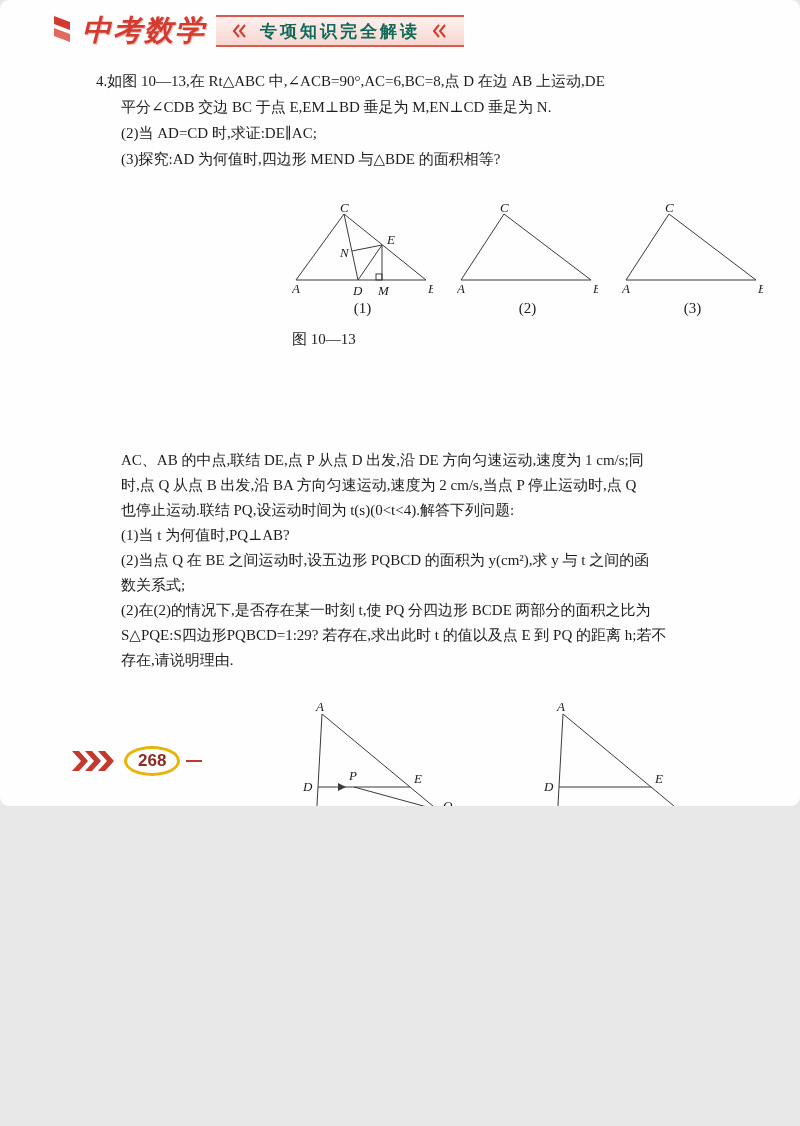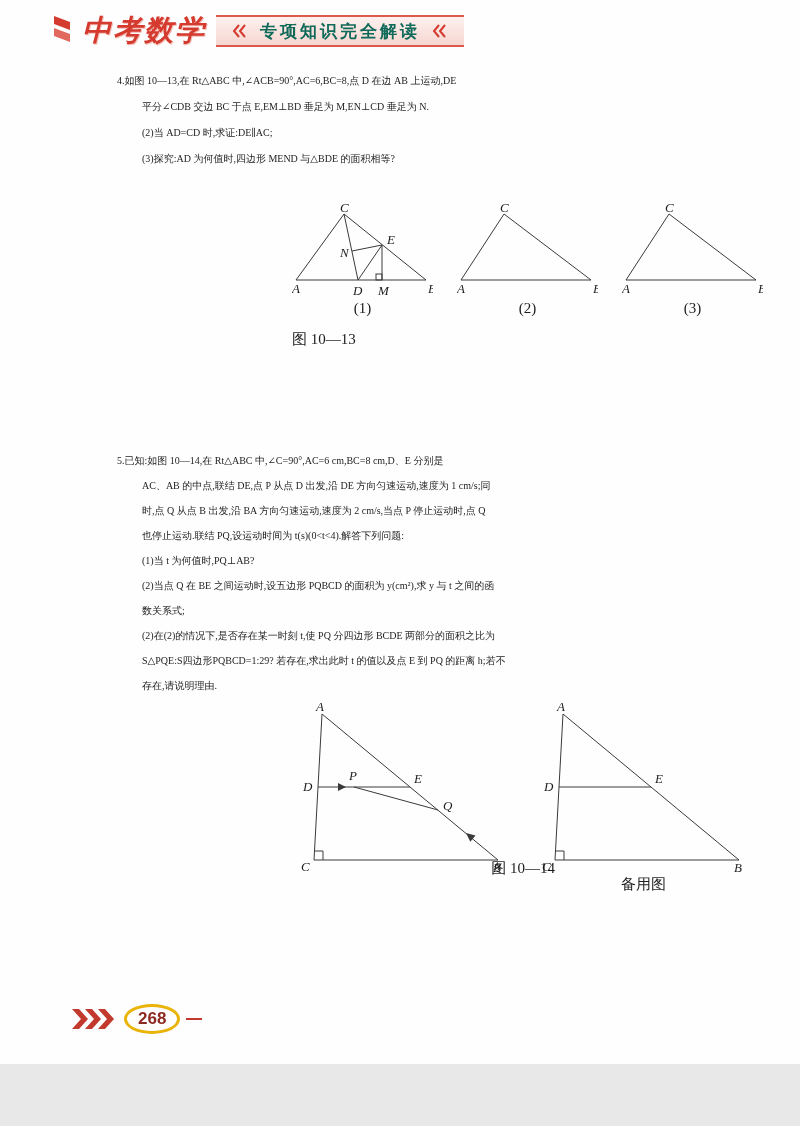--- a/index.html
+++ b/index.html
@@ -1,27 +1,27 @@
 <!DOCTYPE html>
 <html><head>
 <meta charset="utf-8">
 <style>
   html,body{margin:0;padding:0;background:#e8e8e8;}
-  .page{position:relative;width:800px;height:1064px;margin:0 auto;background:#fefefe;overflow:hidden;
-        font-family:"Liberation Serif","DejaVu Serif",serif;color:#1d1d1d;}
+  .page{position:relative;width:800px;height:806px;margin:0 auto;background:#fefefe;overflow:hidden;
+        font-family:"Liberation Serif","DejaVu Serif",serif;color:#1d1d1d;border-radius:9px;}
   
   .header{position:absolute;top:12px;left:54px;display:flex;align-items:center;gap:10px;height:38px;}
   .brand{font-family:"Liberation Sans","DejaVu Sans",sans-serif;font-size:29px;font-weight:bold;
          font-style:italic;color:#d43a2e;letter-spacing:2px;text-shadow:1px 1px 0 #f3bcb4;white-space:nowrap;}
   .ribbon{display:flex;align-items:center;gap:12px;background:linear-gradient(180deg,#fdf1ef,#f7d6d0);
           border-top:2px solid #dd5a4e;border-bottom:2px solid #dd5a4e;padding:2px 16px;height:24px;}
   .ribbon-text{font-family:"Liberation Sans","DejaVu Sans",sans-serif;font-weight:bold;font-size:17px;
           color:#0f6a5a;letter-spacing:3px;white-space:nowrap;}
   
-  .problem{position:absolute;left:142px;right:40px;font-size:10px;line-height:26px;}
+  .problem{position:absolute;left:121px;right:40px;font-size:15px;line-height:26px;}
   .p4{top:68px;}
   .p5{top:448px;line-height:25px;}
   .line{white-space:nowrap;}
   .lead{text-indent:-25px;}
   
   .fig13{position:absolute;top:202px;left:292px;display:flex;gap:24px;}
   .subfig{display:flex;flex-direction:column;align-items:center;}
   .slabel{font-size:15px;margin-top:2px;}
   .cap13{position:absolute;top:330px;left:292px;width:470px;text-align:left;font-size:15px;}
   .fig14{position:absolute;top:700px;left:300px;display:flex;gap:36px;}
@@ -102,21 +102,20 @@
         <text x="0" y="91">A</text>
         <text x="136" y="91">B</text>
         <text x="43" y="10">C</text>
       </svg>
       <div class="slabel">(3)</div>
     </div>
   </div>
   <div class="cap13">图 10—13</div>
 
   <div class="problem p5">
-    <div class="line lead">5.已知:如图 10—14,在 Rt△ABC 中,∠C=90°,AC=6 cm,BC=8 cm,D、E 分别是</div>
     <div class="line">AC、AB 的中点,联结 DE,点 P 从点 D 出发,沿 DE 方向匀速运动,速度为 1 cm/s;同</div>
     <div class="line">时,点 Q 从点 B 出发,沿 BA 方向匀速运动,速度为 2 cm/s,当点 P 停止运动时,点 Q</div>
     <div class="line">也停止运动.联结 PQ,设运动时间为 t(s)(0&lt;t&lt;4).解答下列问题:</div>
     <div class="line">(1)当 t 为何值时,PQ⊥AB?</div>
     <div class="line">(2)当点 Q 在 BE 之间运动时,设五边形 PQBCD 的面积为 y(cm²),求 y 与 t 之间的函</div>
     <div class="line">数关系式;</div>
     <div class="line">(2)在(2)的情况下,是否存在某一时刻 t,使 PQ 分四边形 BCDE 两部分的面积之比为</div>
     <div class="line">S△PQE:S四边形PQBCD=1:29? 若存在,求出此时 t 的值以及点 E 到 PQ 的距离 h;若不</div>
     <div class="line">存在,请说明理由.</div>
   </div>

